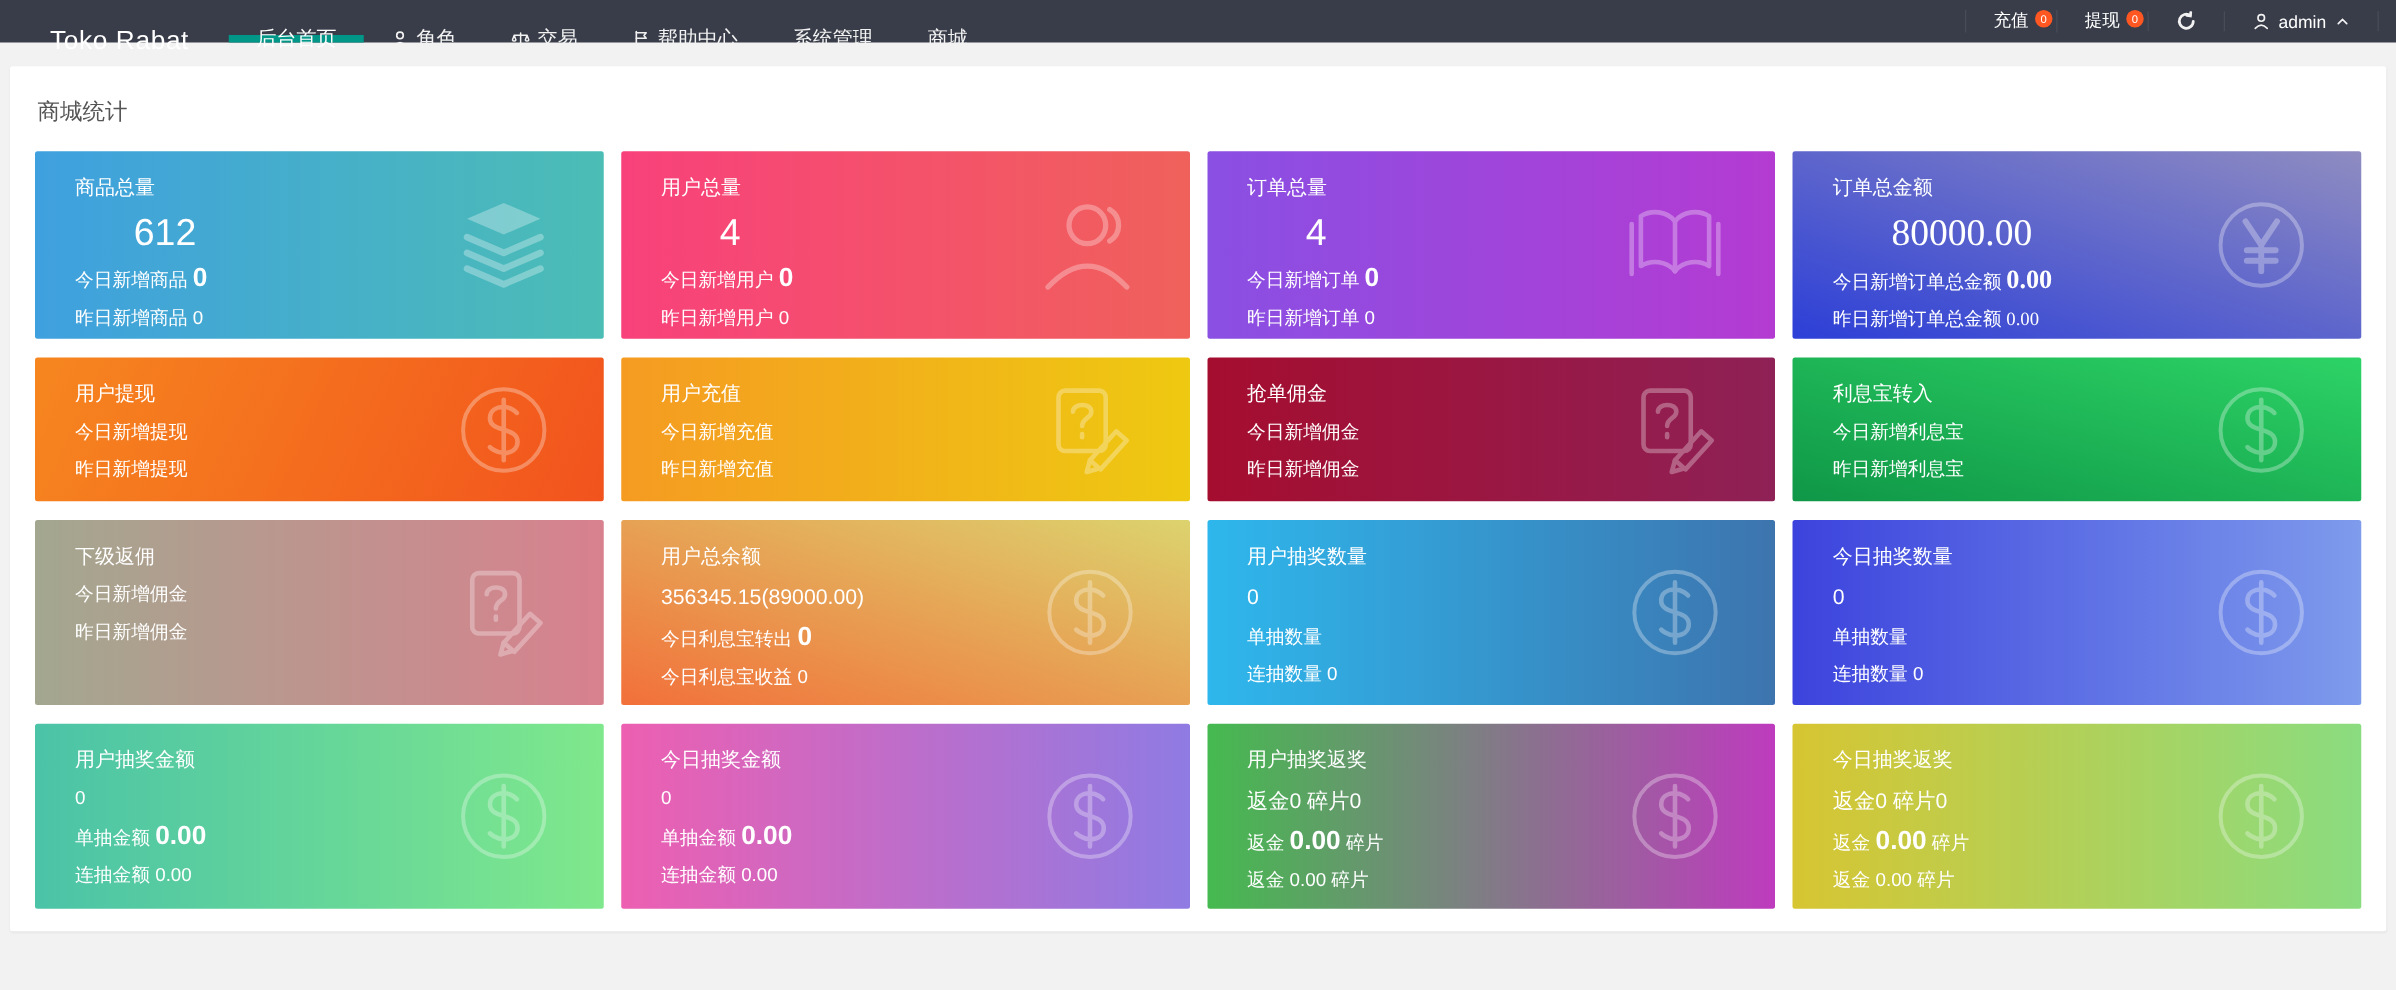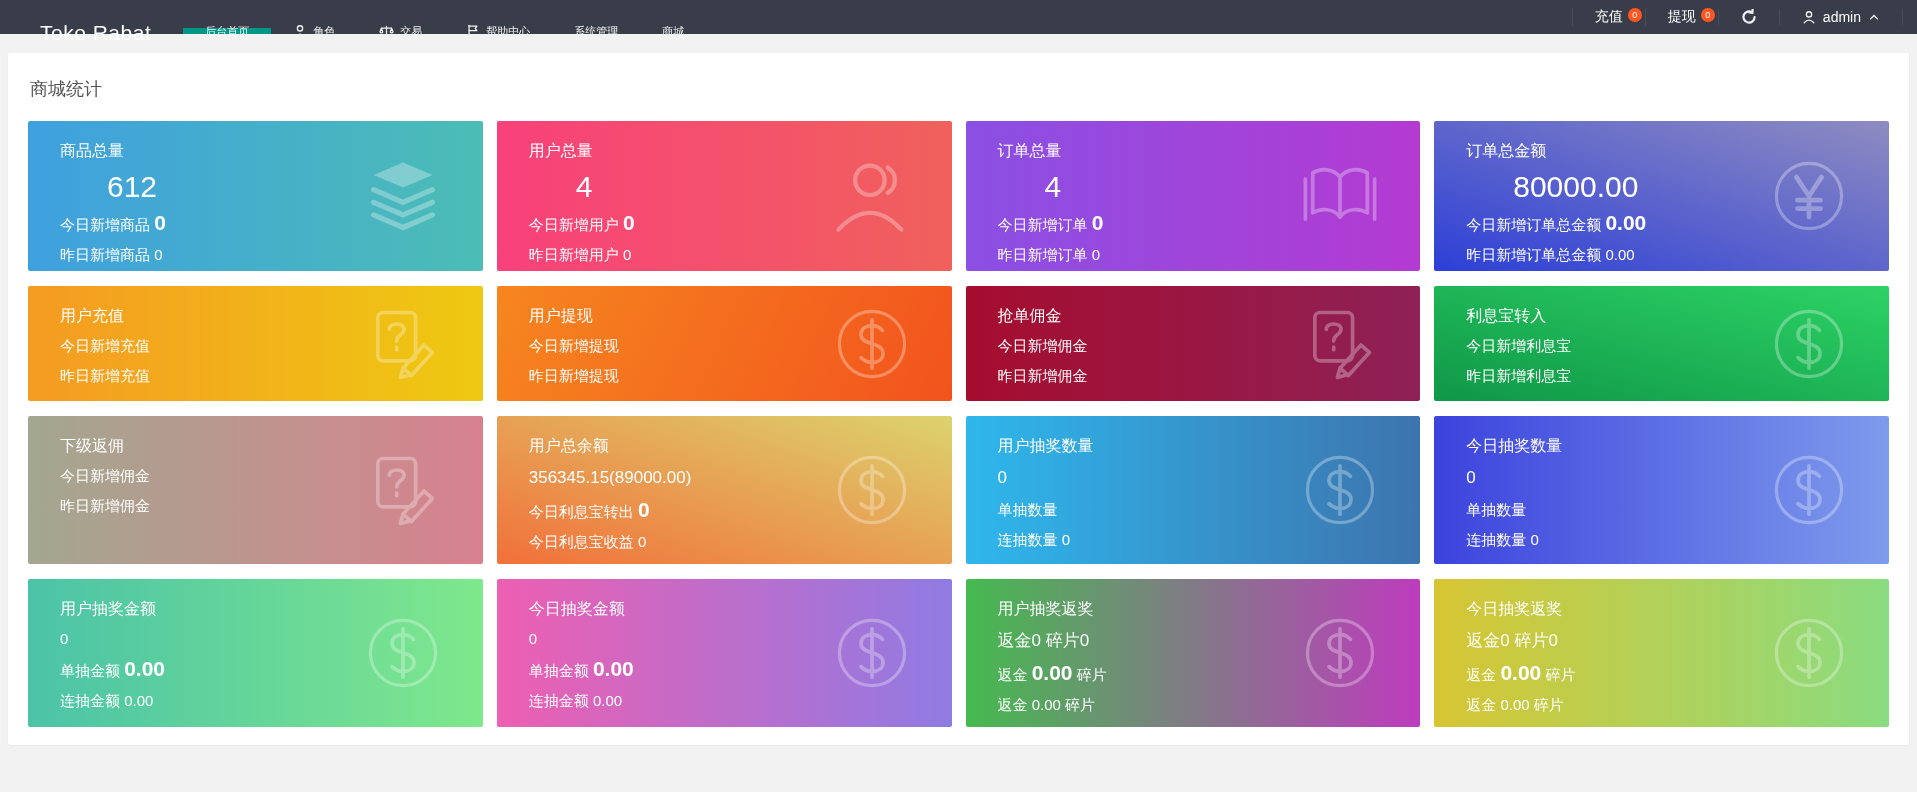--- a/index.html
+++ b/index.html
@@ -14,21 +14,21 @@
     height:34px;background:var(--navbar-bg,#393D49);
     display:flex;align-items:stretch;color:#fff;
   }
   .logo{
     padding:16px 32px 0 40px;font-size:21px;line-height:34px;color:#ffffff;
     white-space:nowrap;cursor:pointer;letter-spacing:.5px;
   }
   .menu{display:flex;align-items:stretch;}
   .menu-item{
     display:flex;align-items:center;gap:6px;padding:0 22px;
-    font-size:11px;color:#f2f2f2;cursor:pointer;white-space:nowrap;margin-top:28px;
+    font-size:16px;color:#f2f2f2;cursor:pointer;white-space:nowrap;margin-top:28px;
   }
   .menu-item.active{background:var(--navbar-active,#009688);color:#fff;}
   .mi{display:inline-flex;align-items:center;color:#f2f2f2;}
   .mi svg{display:block;}
   .nav-right{margin-left:auto;display:flex;align-items:center;margin-right:14px;}
   .nav-item{
     position:relative;display:flex;align-items:center;gap:7px;
     padding:0 22px;font-size:14px;cursor:pointer;white-space:nowrap;
     border-left:1px solid rgba(255,255,255,.08);
   }
@@ -188,62 +188,62 @@
           <div class="card-line"><span>昨日新增订单 </span><span class="val">0</span></div>
         </div>
         <span class="card-icon">
           <svg viewBox="0 0 80 80" fill="none" stroke="currentColor" stroke-width="3.5" stroke-linecap="round" stroke-linejoin="round">
             <path d="M40 22 C34 14 22 13 14 18 L14 56 C22 51 34 52 40 60 C46 52 58 51 66 56 L66 18 C58 13 46 14 40 22 Z"></path>
             <path d="M40 22 V60"></path>
             <path d="M7 24 V62 M73 24 V62"></path>
           </svg>
         </span>
       </div>
-      <div class="card" style="background: linear-gradient(to right top, rgb(44, 63, 215), rgb(143, 140, 193));">
+      <div class="card" style="background: linear-gradient(to right top, rgb(44, 63, 215), rgb(143, 140, 193)); font-family: Liberation Serif, serif;">
         <div class="card-body">
           <div class="card-title">订单总金额</div>
           <div class="card-line num"><span class="val">80000.00</span></div>
           <div class="card-line"><span>今日新增订单总金额 </span><span class="val big">0.00</span></div>
           <div class="card-line"><span>昨日新增订单总金额 </span><span class="val">0.00</span></div>
         </div>
         <span class="card-icon">
           <svg viewBox="0 0 80 80" fill="none" stroke="currentColor" stroke-width="3">
             <circle cx="40" cy="40" r="31"></circle>
             <path d="M28 22 L40 40 L52 22 M40 40 V60 M29 44 H51 M29 52 H51" stroke-width="4.5" stroke-linecap="round" stroke-linejoin="round"></path>
+          </svg>
+        </span>
+      </div>
+      <div class="card" style="background: linear-gradient(115deg, rgb(246, 134, 31), rgb(242, 83, 29));">
+        <div class="card-body">
+          <div class="card-title">用户提现</div>
+          <div class="card-line"><span>今日新增提现</span></div>
+          <div class="card-line"><span>昨日新增提现</span></div>
+        </div>
+        <span class="card-icon">
+          <svg viewBox="0 0 80 80" fill="none" stroke="currentColor" stroke-width="3">
+            <circle cx="40" cy="40" r="31"></circle>
+            <path d="M40 17 V63 M50 27 C50 27 46 22.5 40 22.5 C34 22.5 29.5 25.5 29.5 31 C29.5 42 50.5 37.5 50.5 49 C50.5 54.5 46 57.5 40 57.5 C34 57.5 29.5 53 29.5 53" stroke-width="3.5" stroke-linecap="round"></path>
           </svg>
         </span>
       </div>
       <div class="card" style="background: linear-gradient(to right, rgb(245, 155, 34), rgb(238, 201, 17));">
         <div class="card-body">
           <div class="card-title">用户充值</div>
           <div class="card-line"><span>今日新增充值</span></div>
           <div class="card-line"><span>昨日新增充值</span></div>
         </div>
         <span class="card-icon">
           <svg viewBox="0 0 80 80" fill="none" stroke="currentColor" stroke-width="3.5" stroke-linecap="round" stroke-linejoin="round">
             <rect x="16" y="10" width="36" height="46" rx="5"></rect>
             <path d="M27 26 C27 19.5 41 19 41 26 C41 31.5 34 30.5 34 37 M34 43 V45.5"></path>
             <path d="M40 63 L60 41 L68 48 L48 70 Z"></path>
             <path d="M40 63 L37.5 72 L46 69.5"></path>
           </svg>
         </span>
       </div>
-      <div class="card" style="background: linear-gradient(115deg, rgb(246, 134, 31), rgb(242, 83, 29));">
-        <div class="card-body">
-          <div class="card-title">用户提现</div>
-          <div class="card-line"><span>今日新增提现</span></div>
-          <div class="card-line"><span>昨日新增提现</span></div>
-        </div>
-        <span class="card-icon">
-          <svg viewBox="0 0 80 80" fill="none" stroke="currentColor" stroke-width="3">
-            <circle cx="40" cy="40" r="31"></circle>
-            <path d="M40 17 V63 M50 27 C50 27 46 22.5 40 22.5 C34 22.5 29.5 25.5 29.5 31 C29.5 42 50.5 37.5 50.5 49 C50.5 54.5 46 57.5 40 57.5 C34 57.5 29.5 53 29.5 53" stroke-width="3.5" stroke-linecap="round"></path>
-          </svg>
-        </span>
-      </div>
       <div class="card" style="background: linear-gradient(to right, rgb(165, 13, 47), rgb(142, 33, 86));">
         <div class="card-body">
           <div class="card-title">抢单佣金</div>
           <div class="card-line"><span>今日新增佣金</span></div>
           <div class="card-line"><span>昨日新增佣金</span></div>
         </div>
         <span class="card-icon">
           <svg viewBox="0 0 80 80" fill="none" stroke="currentColor" stroke-width="3.5" stroke-linecap="round" stroke-linejoin="round">
             <rect x="16" y="10" width="36" height="46" rx="5"></rect>
             <path d="M27 26 C27 19.5 41 19 41 26 C41 31.5 34 30.5 34 37 M34 43 V45.5"></path>

